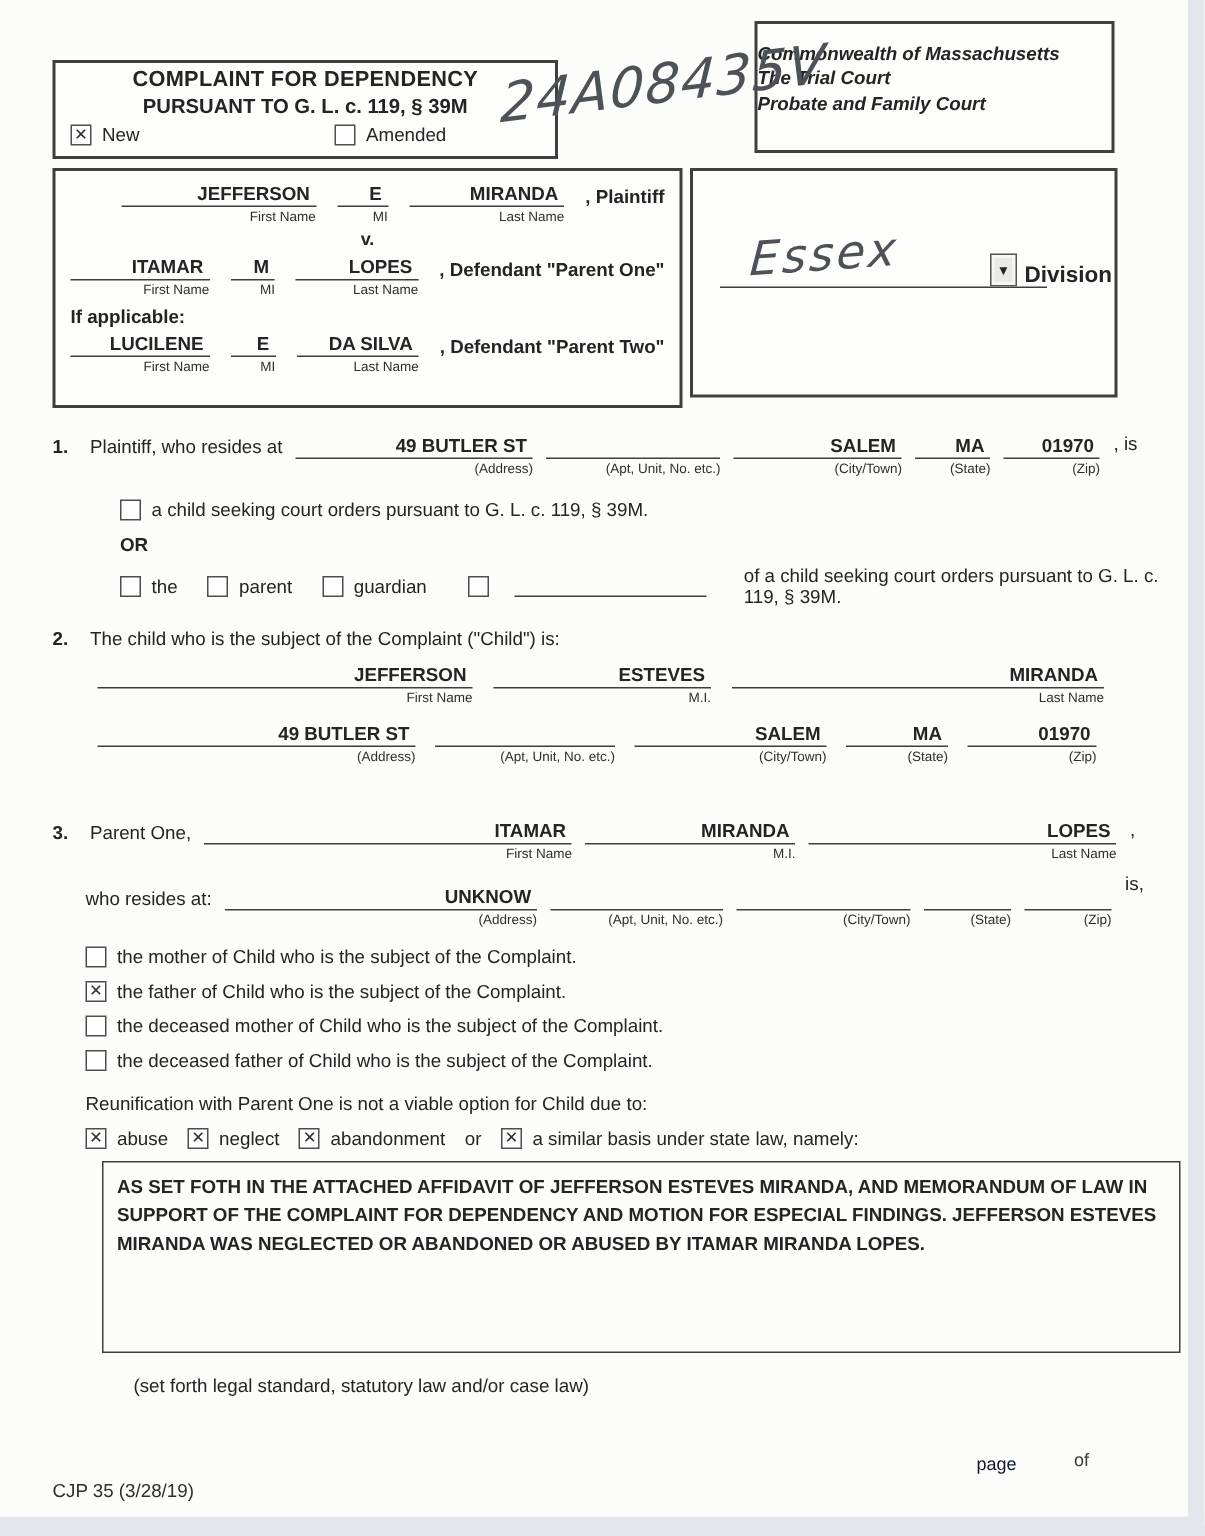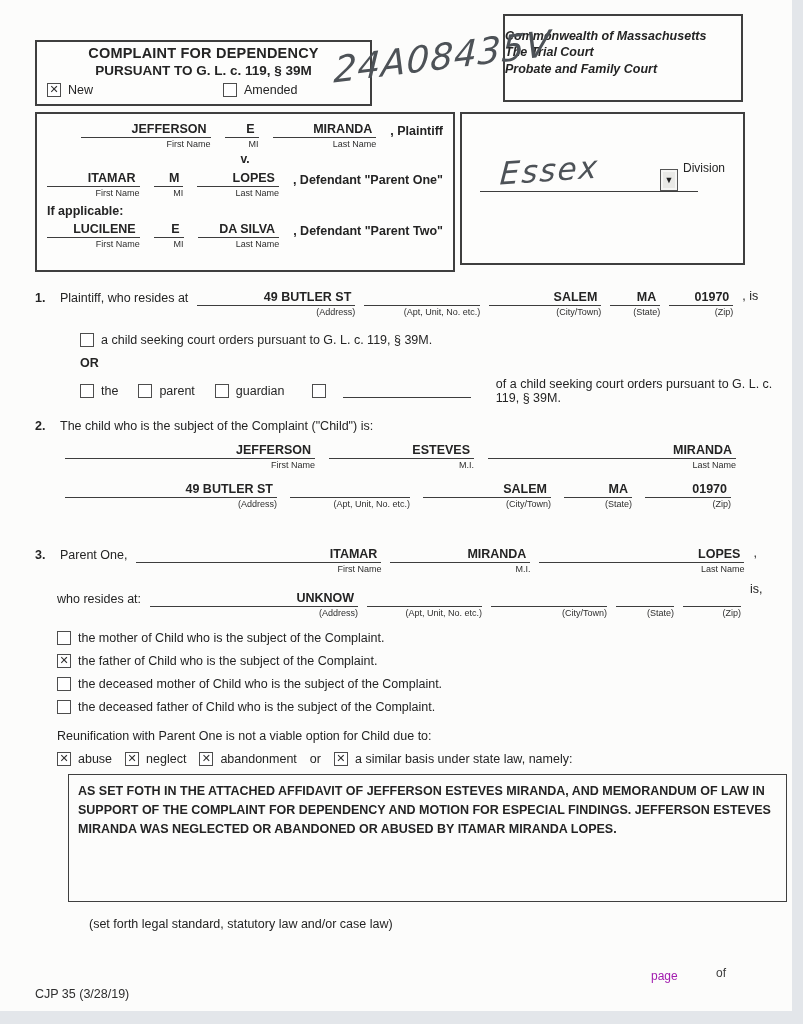--- a/index.html
+++ b/index.html
@@ -35,21 +35,21 @@
   .fv { border-bottom:1.5px solid #3d3d3d; font-weight:bold; font-size:12.5px; min-height:16px; line-height:16px; padding:0 4px; white-space:nowrap; }
   .fc { font-size:9px; color:#2e2e2e; padding-top:1px; line-height:10px; }
   .role { font-weight:bold; font-size:12.5px; margin-bottom:11px; white-space:nowrap; }
   .versus { text-align:center; font-size:12px; font-weight:bold; margin:3px 0 4px 0; }
   .if-app { font-weight:bold; font-size:12.5px; margin:6px 0 3px 0; }
 
   .division-box { position:absolute; left:460px; top:112px; width:285px; height:153px; }
   .div-underline { position:absolute; left:18px; top:77px; width:218px; border-bottom:1.5px solid #3d3d3d; }
   .hand-essex { position:absolute; left:38px; top:38px; font-size:31px; letter-spacing:2px; transform:rotate(-4deg) skewX(-8deg); }
   .dd-btn { position:absolute; left:198px; top:55px; width:18px; height:22px; border:1.5px solid #555; background:#e9e9e6; box-shadow:inset 0 0 0 2px #f6f6f4; text-align:center; font-size:9px; line-height:20px; color:#222; cursor:pointer; }
-  .division-label { position:absolute; left:221px; top:47px; font-weight:normal; font-size:12px; }
+  .division-label { position:absolute; left:221px; top:61px; font-weight:bold; font-size:15px; }
 
   
   .section { position:absolute; left:35px; width:756px; font-size:12.5px; }
   .s1 { top:289px; } .s2 { top:419px; } .s3 { top:546px; }
   .frow { display:flex; align-items:flex-end; column-gap:9px; }
   .num { font-weight:bold; width:16px; flex:none; }
   .itext { white-space:nowrap; padding-bottom:12px; }
   .itext.nocap { padding-bottom:0; }
   .raise { padding-bottom:14px; white-space:nowrap; }
   .cbrow { display:flex; align-items:center; margin-top:0; column-gap:7px; }
@@ -61,21 +61,21 @@
   .dob-val { font-weight:bold; border-bottom:1.5px solid #3d3d3d; margin-left:8px; padding:0 34px 1px 4px; }
   .optlist { margin-top:13px; padding-left:22px; }
   .optlist .cbrow { margin-bottom:9px; }
   .reun { margin-top:15px; padding-left:22px; }
   .reasons { display:flex; align-items:center; column-gap:7px; margin-top:9px; padding-left:22px; }
   .reasons .sp { margin:0 6px; }
   .statement-box { margin-top:8px; margin-left:33px; width:719px; height:128px; border:1.5px solid #3f3f3f; padding:7px 9px; font-weight:bold; font-size:12.5px; line-height:1.5; }
   .stmt-cap { margin-top:15px; padding-left:54px; font-size:12.5px; }
 
   
-  .pg-label { position:absolute; left:651px; top:969px; font-size:12px; color:#a21caf; }
+  .pg-label { position:absolute; left:651px; top:969px; font-size:12px; color:#0f172a; }
   .of-label { position:absolute; left:716px; top:966px; font-size:12px; color:#3c3c3c; }
   .form-number { position:absolute; left:35px; top:987px; font-size:12.5px; color:#2e2e2e; }
 </style>
 </head>
 <body>
 
 <div class="page">
 
   <div class="hdr">
     <div class="box title-box">

